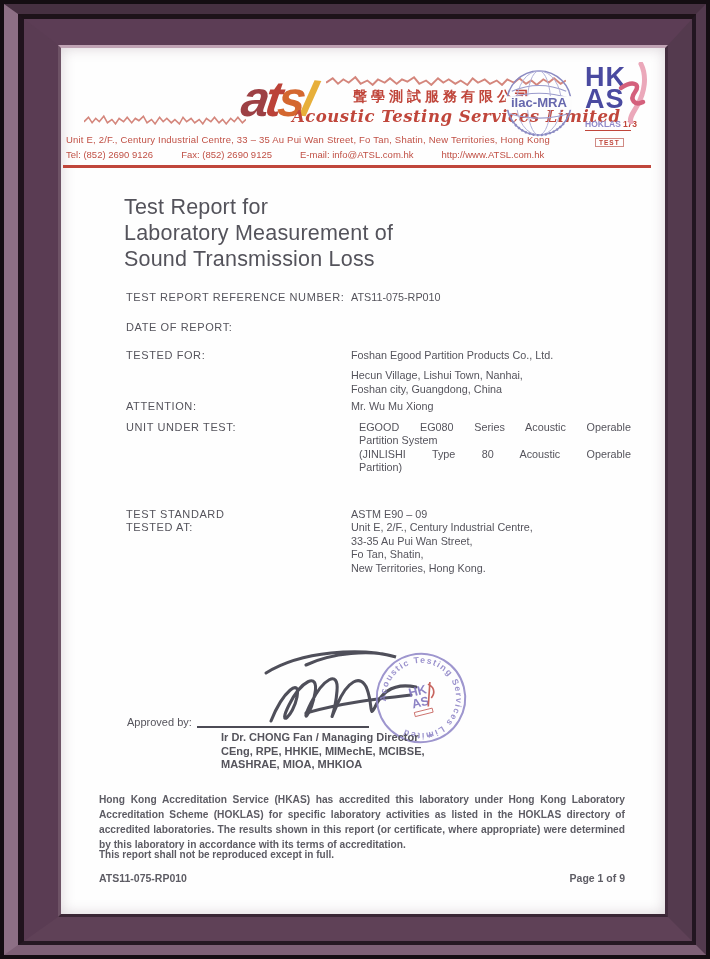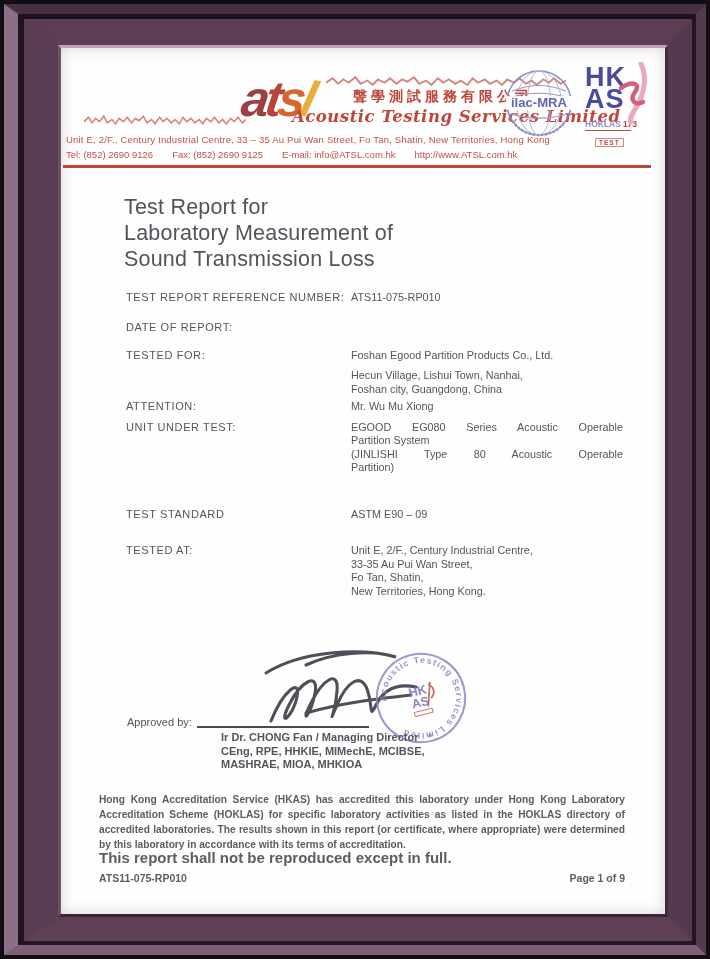--- a/index.html
+++ b/index.html
@@ -33,21 +33,21 @@
   .atsl-logo span { display:inline-block; }
   .lg-a { color:#9d4044; } .lg-t { color:#bb4238; }
   .lg-s { color:#d4672f; } .lg-l { color:#e7af3a; transform:rotate(6deg); }
   .cjk  { left:292px; top:40px; width:220px; color:#c0463b; font-weight:bold;
           font-size:14px; letter-spacing:4px; white-space:nowrap; }
   .eng-script { left:231px; top:59px; color:#c0463b; font-weight:bold; font-style:italic;
           font-family:"DejaVu Serif", serif; font-size:16.5px; letter-spacing:.5px; white-space:nowrap; }
   .wave { color:#d4867c; }
   .addr-line { left:5px; top:86px; width:592px; color:#c05045; font-size:9.5px;
                letter-spacing:.2px; white-space:nowrap; }
-  .contact-line { left:5px; top:101px; color:#c05045; font-size:9.5px; display:flex; gap:19px; white-space:nowrap; }
+  .contact-line { left:5px; top:101px; color:#c05045; font-size:9.5px; display:flex; gap:28px; white-space:nowrap; }
   .red-rule { left:2px; top:117px; width:588px; height:3px; background:#c0463b; }
 
   .ilac { left:443px; top:20px; }
   .hkas { left:524px; top:18px; width:64px; }
   .hkas-letters { font-weight:bold; font-size:27px; line-height:22px; color:#4a4aa0;
                   letter-spacing:1px; position:relative; }
   .hkas-swoosh { position:absolute; left:26px; top:-4px; pointer-events:none; }
   .hoklas-line { margin-top:9px; font-size:8.5px; font-weight:bold; white-space:nowrap;
                  border-bottom:1px solid #c0463b; width:46px; padding-bottom:1px;}
   .hoklas-word { color:#8f88c8; } .hoklas-num { color:#c0463b; margin-left:2px; }
@@ -57,34 +57,34 @@
   
   .title { left:63px; top:146px; font-size:21.5px; font-weight:normal;
            color:#54535b; line-height:26px; letter-spacing:.2px; }
 
   
   .fields { left:65px; top:243px; width:500px; font-weight:normal; }
   .frow { display:grid; grid-template-columns:225px 272px; align-items:start; }
   .flabel { font-size:11px; letter-spacing:.6px; color:#55545c; }
   .fvalue { font-size:10.8px; line-height:13.5px; color:#55545c; }
   .stretch { text-align:justify; text-align-last:justify; }
-  .mb16{margin-bottom:16px;} .mb9{margin-bottom:23px;} .mb7{margin-bottom:7px;}
-  .mb4{margin-bottom:4px;} .mb33{margin-bottom:33px;}
+  .mb16{margin-bottom:16px;} .mb9{margin-bottom:0;} .mb7{margin-bottom:7px;}
+  .mb4{margin-bottom:4px;} .mb33{margin-bottom:33px;gap:8px;}
 
   
   .sig-svg   { left:150px; top:595px; opacity:.92; }
   .stamp     { left:310px; top:600px; transform:rotate(-14deg); opacity:.88; }
   .approved  { left:66px; top:668px; font-size:11px; color:#55545c; }
   .sig-line  { left:136px; top:678px; width:172px; height:2px; background:#4c4b55; }
   .sig-name  { left:160px; top:683px; font-size:11px; font-weight:bold; color:#55545c; line-height:13.5px; }
 
   
   .accr { left:38px; top:745px; width:526px; font-size:10.2px; font-weight:bold;
           line-height:14.9px; color:#5d5c64; text-align:justify; }
-  .note { left:38px; top:801px; font-size:15px; font-weight:bold; color:#5d5c64; }
+  .note { left:38px; top:801px; font-size:10px; font-weight:bold; color:#5d5c64; }
   .foot-row { left:38px; top:824px; width:526px; display:flex;
               justify-content:space-between; font-size:10.5px; font-weight:bold; color:#5d5c64; }
 </style>
 </head>
 <body>
 
 <svg width="0" height="0" style="position:absolute">
   <defs>
     <path id="zig" d="M0 7 L5 3 9 8 13 4 17 7 22 2 26 8 31 5 35 9 39 4 44 7 48 3 53 8 57 4 61 6 66 2 70 8 75 5 79 9 84 3 88 7 92 4 97 8 101 5 106 9 110 3 114 7 119 4 123 8 128 5 132 9 136 4 141 7 145 3 150 8 154 5 158 9 163 4 167 7 171 3 176 8 180 5" fill="none" stroke="currentColor" stroke-width="1.6"></path>
   </defs>

